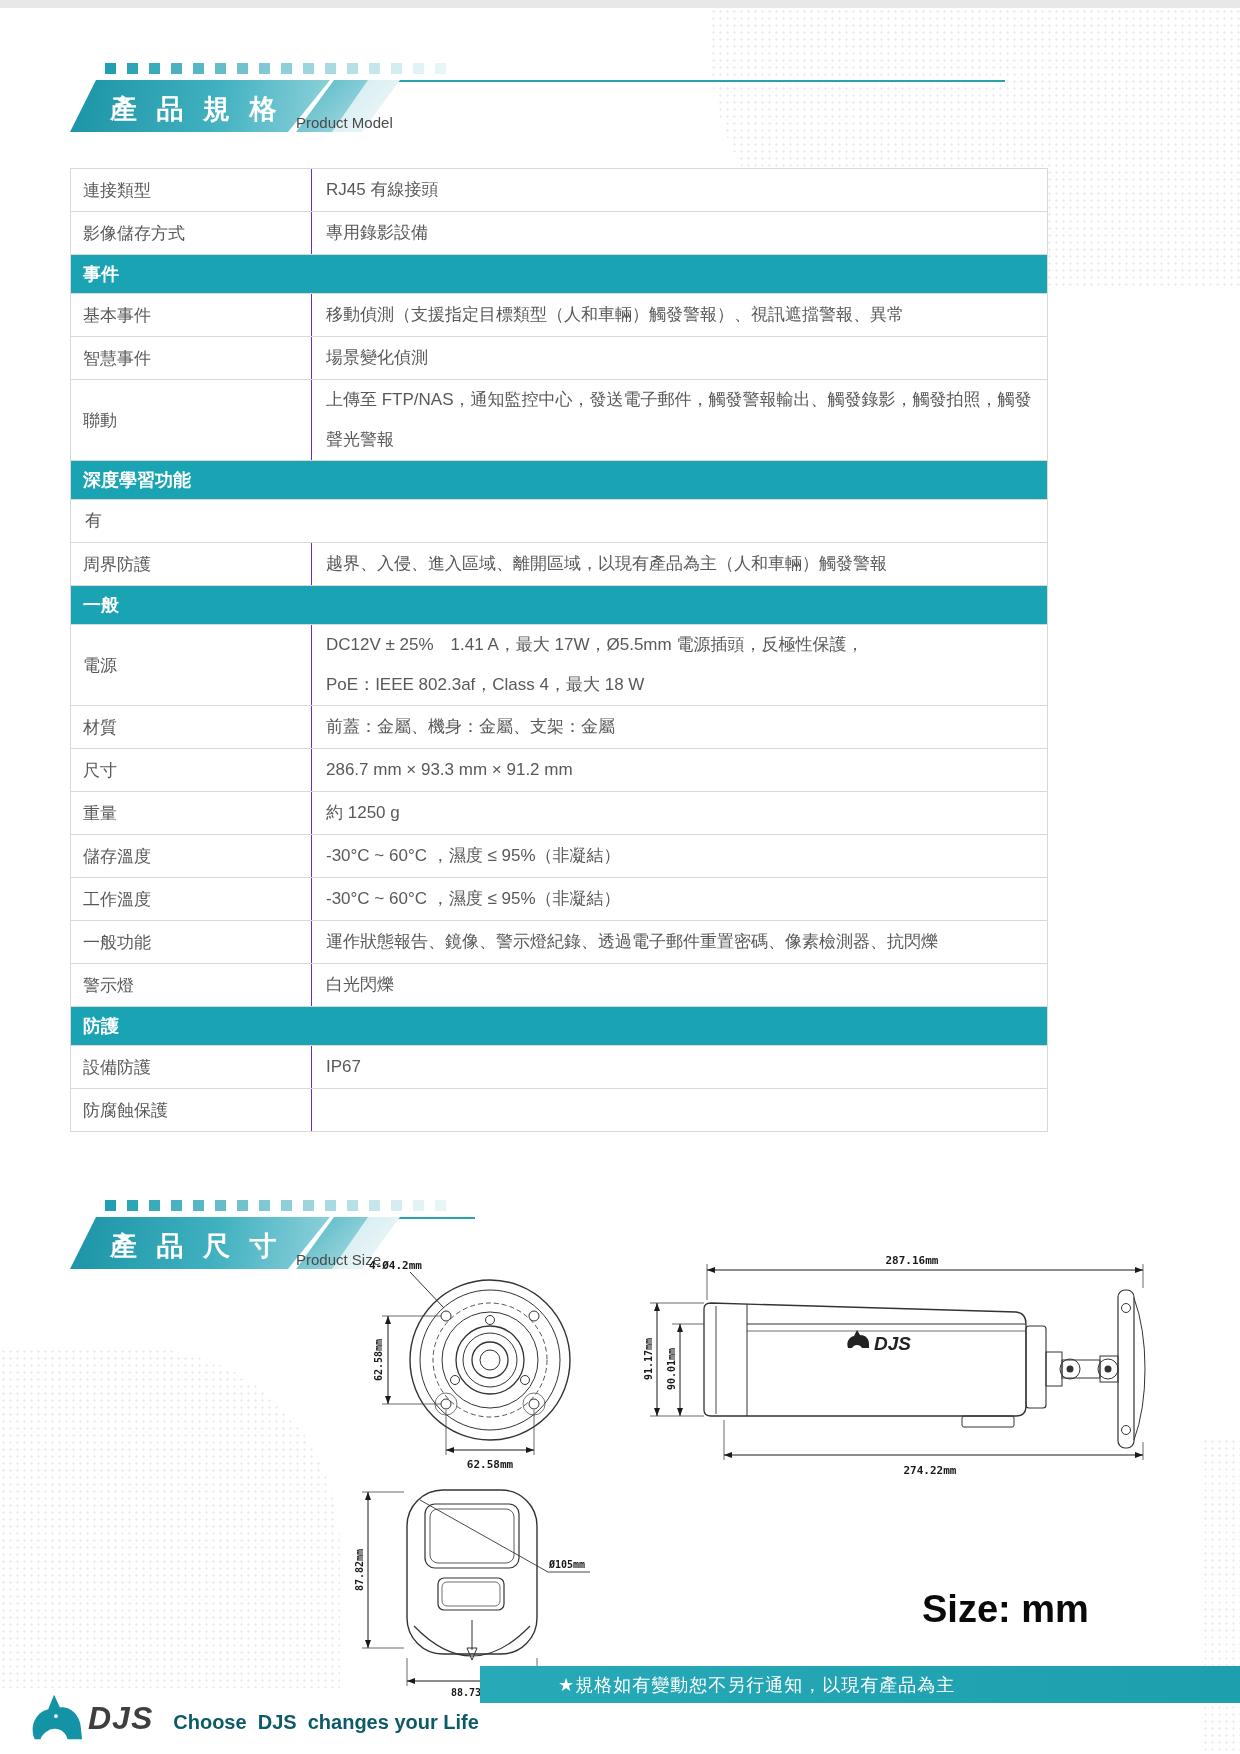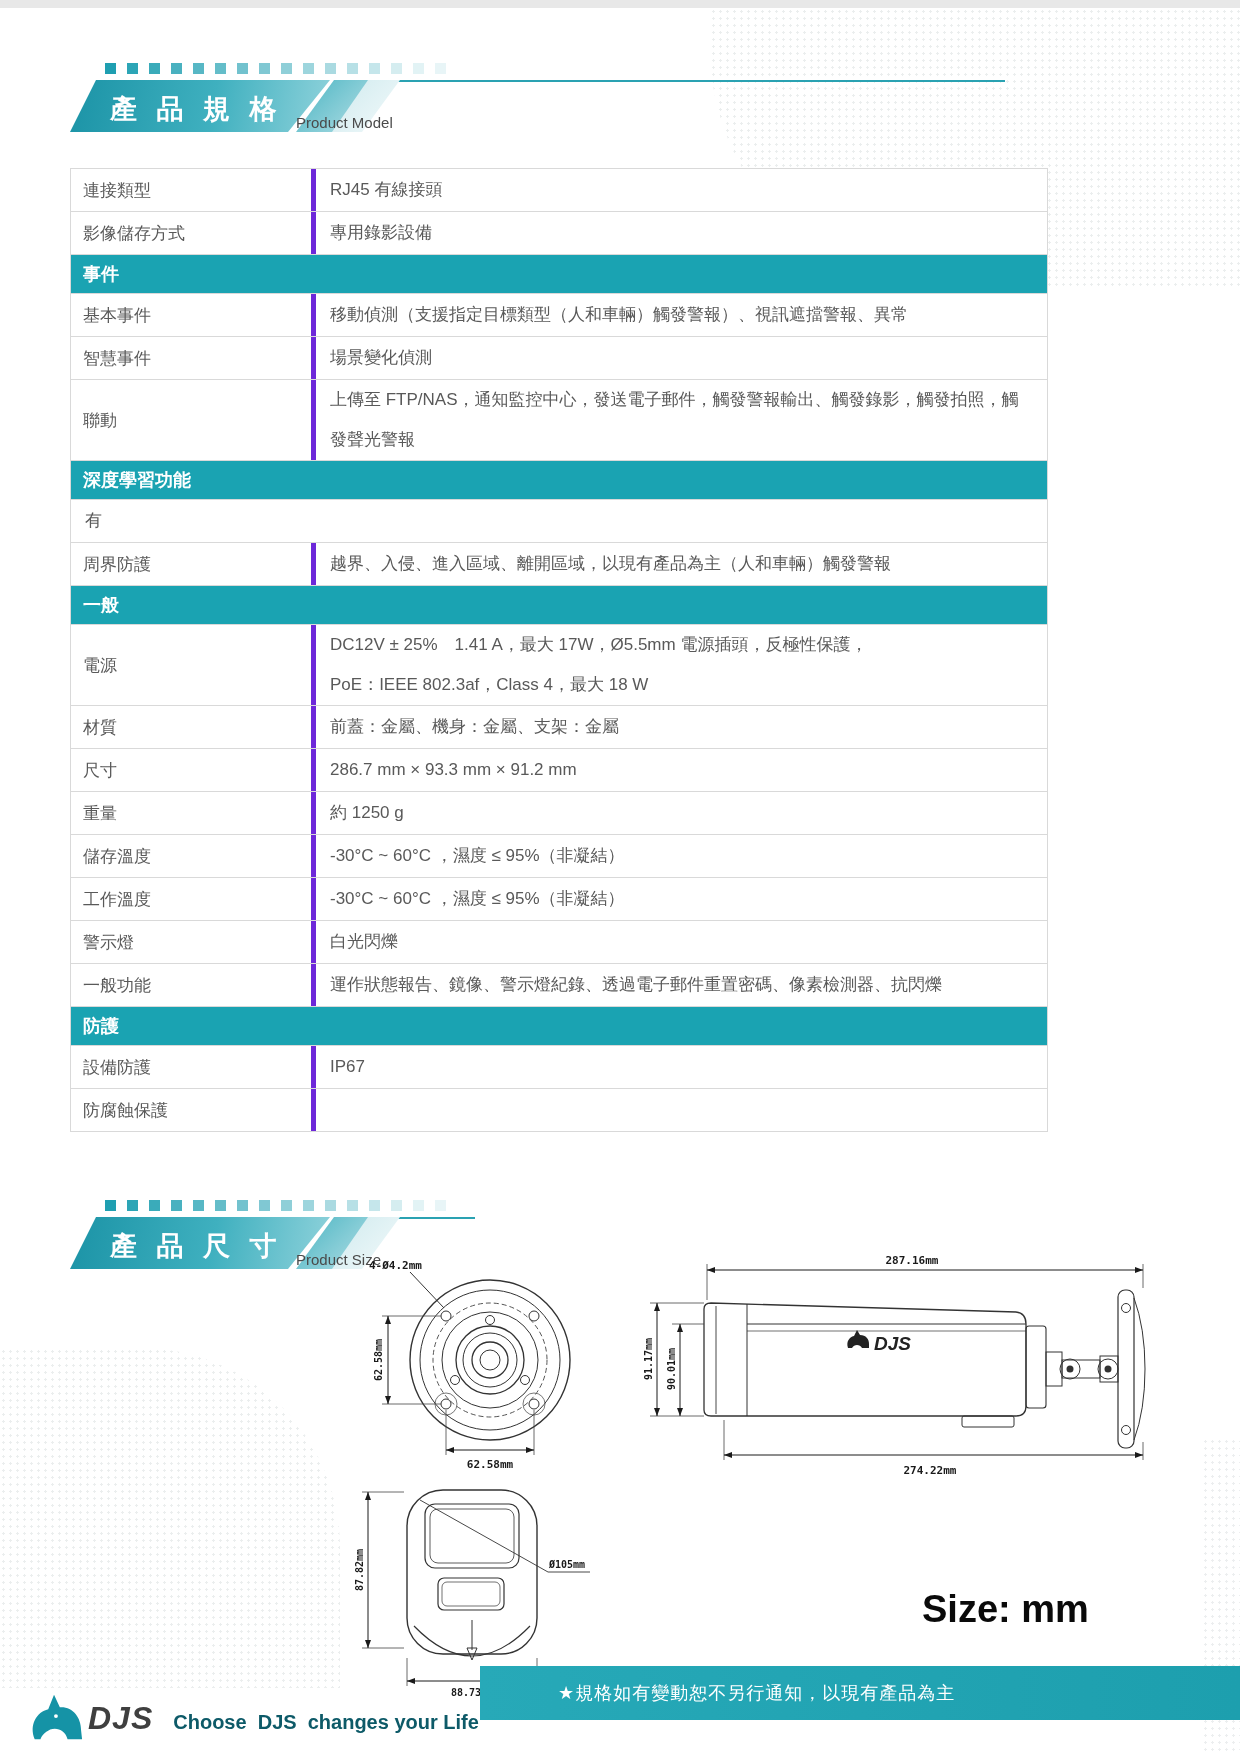--- a/index.html
+++ b/index.html
@@ -46,21 +46,21 @@
   .banner .subtitle{position:absolute;left:226px;top:36px;color:#4a4a4a;font-size:15px;white-space:nowrap;}
 
   
   .spec-table{
     position:absolute;left:70px;top:160px;width:976px;
     border:1px solid #d9d9d9;border-bottom:none;
     font-size:17px;color:#595959;
   }
   .t-row{display:flex;border-bottom:1px solid #d9d9d9;background:#fff;min-height:42px;}
   .t-row .lbl{
-    width:228px;flex:0 0 228px;padding-left:12px;border-right:5px solid #6d28d9;
+    width:228px;flex:0 0 228px;padding-left:12px;border-right:1px solid #6d28d9;
     display:flex;align-items:center;
   }
   .t-row .val{
     flex:1;padding:0 14px;display:flex;align-items:center;
     line-height:40px;white-space:pre-line;overflow:hidden;
   }
   .t-section{
     background:#1aa3b2;color:#fff;font-weight:bold;font-size:18px;
     min-height:38px;display:flex;align-items:center;padding-left:12px;
     border-bottom:1px solid #d9d9d9;
@@ -70,21 +70,21 @@
   .drawing{position:absolute;}
   .drawing svg{display:block;}
   .dimtext{font-family:"DejaVu Sans Mono","Liberation Mono",monospace;font-weight:bold;fill:#1a1a1a;}
   .unit-label{
     position:absolute;left:922px;top:1580px;font-size:38px;font-weight:800;color:#0a0a0a;
     font-family:"Liberation Sans","DejaVu Sans",sans-serif;
   }
 
   
   .footer-bar{
-    position:absolute;left:480px;top:1658px;width:760px;height:54px;
+    position:absolute;left:480px;top:1658px;width:760px;height:37px;
     background:linear-gradient(90deg,#27a9b8,#1d9fae);
     display:flex;align-items:center;
   }
   .footer-bar .note{color:#ffffff;font-size:18px;padding-left:78px;letter-spacing:1px;white-space:nowrap;}
   .footer-logo{position:absolute;left:26px;top:1684px;display:flex;align-items:center;}
   .footer-logo .djs{
     font-size:32px;font-style:italic;font-weight:bold;color:#3f3f3f;letter-spacing:1px;margin-left:4px;
   }
   .footer-logo .slogan{
     margin-left:20px;font-size:20px;font-weight:bold;color:#0d5a68;white-space:pre;padding-top:8px;
@@ -165,26 +165,26 @@
       </div>
       <div class="t-row">
         <div class="lbl">儲存溫度</div>
         <div class="val">-30°C ~ 60°C ，濕度 ≤ 95%（非凝結）</div>
       </div>
       <div class="t-row">
         <div class="lbl">工作溫度</div>
         <div class="val">-30°C ~ 60°C ，濕度 ≤ 95%（非凝結）</div>
       </div>
       <div class="t-row">
+        <div class="lbl">一般功能</div>
+        <div class="val">運作狀態報告、鏡像、警示燈紀錄、透過電子郵件重置密碼、像素檢測器、抗閃爍</div>
+      </div>
+      <div class="t-row">
         <div class="lbl">警示燈</div>
         <div class="val">白光閃爍</div>
-      </div>
-      <div class="t-row">
-        <div class="lbl">一般功能</div>
-        <div class="val">運作狀態報告、鏡像、警示燈紀錄、透過電子郵件重置密碼、像素檢測器、抗閃爍</div>
       </div>
       <div class="t-section">
         <span>防護</span>
       </div>
       <div class="t-row">
         <div class="lbl">設備防護</div>
         <div class="val">IP67</div>
       </div>
       <div class="t-row">
         <div class="lbl">防腐蝕保護</div>

